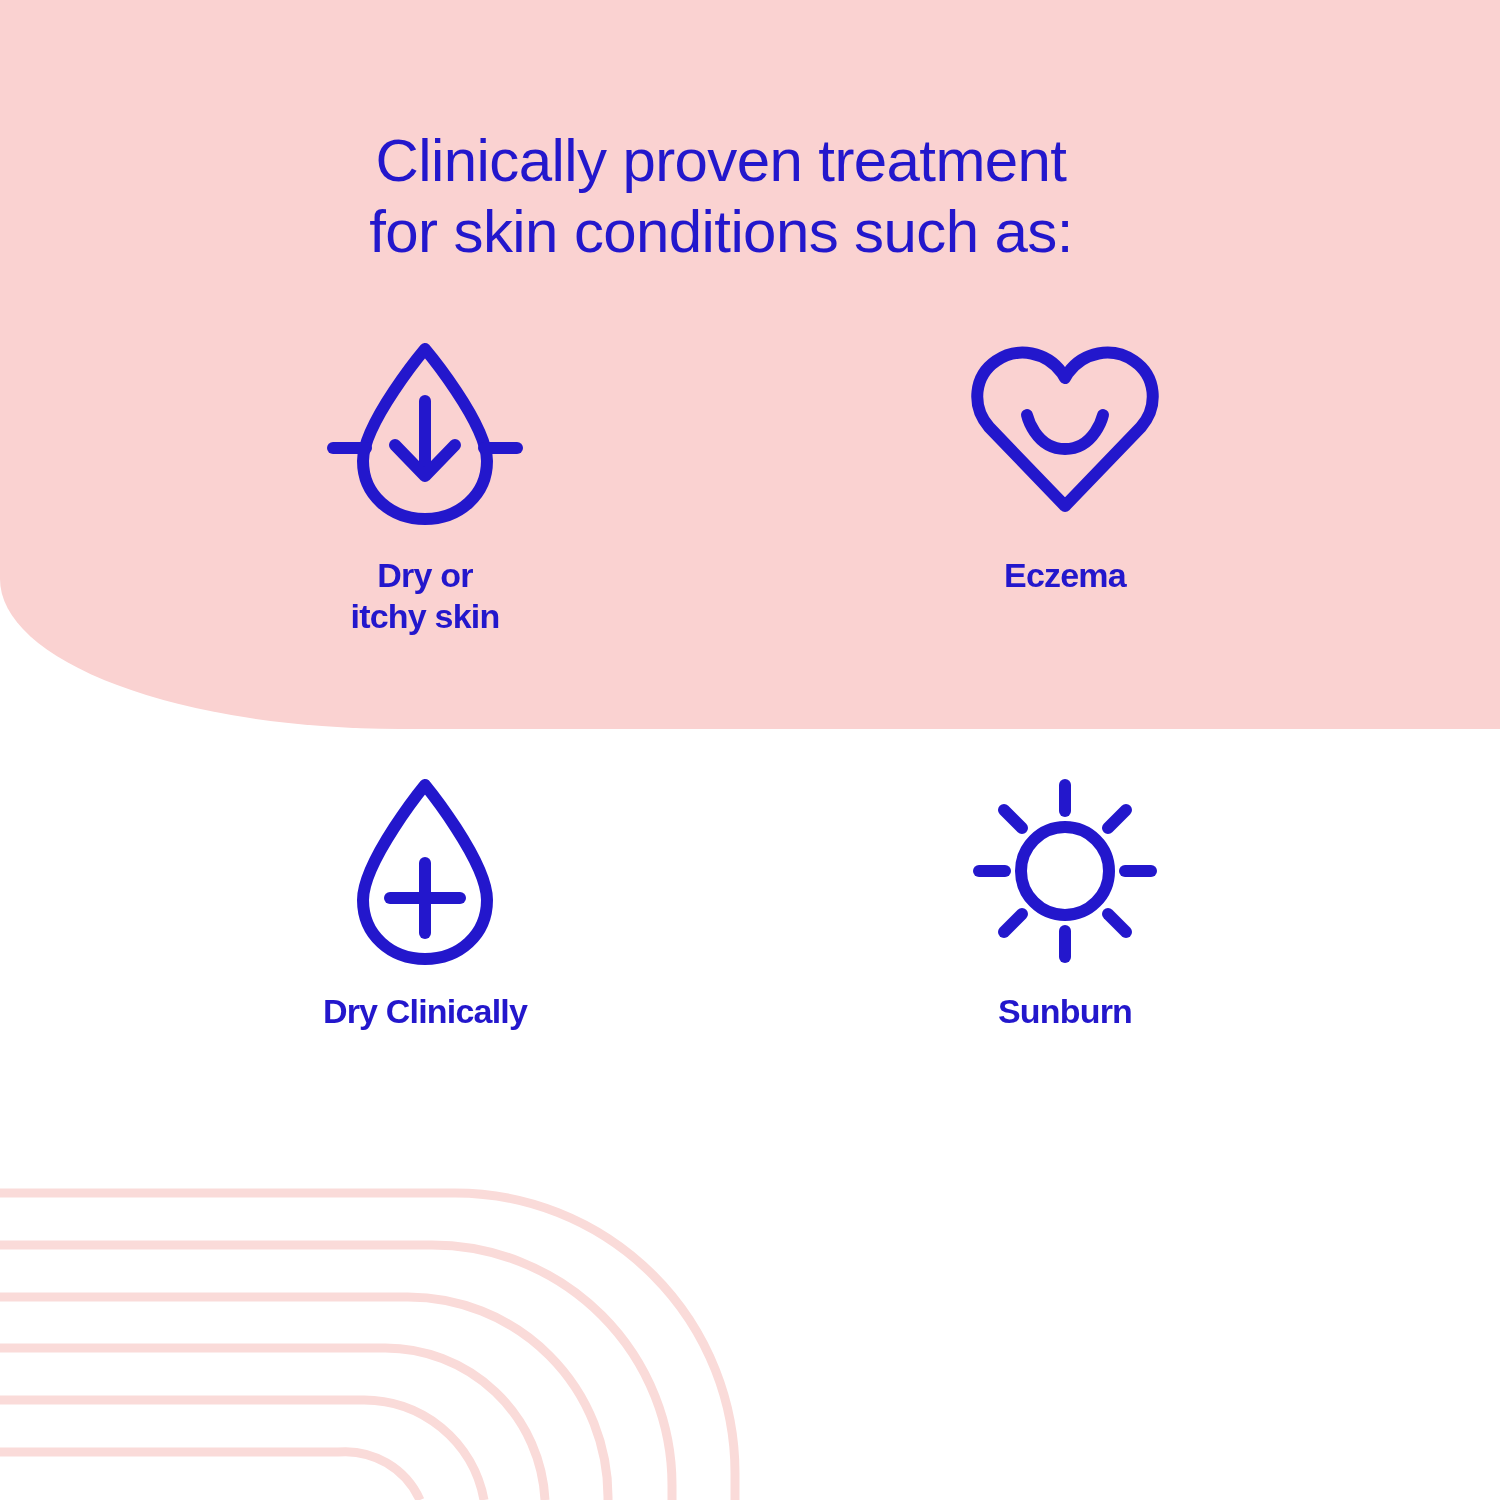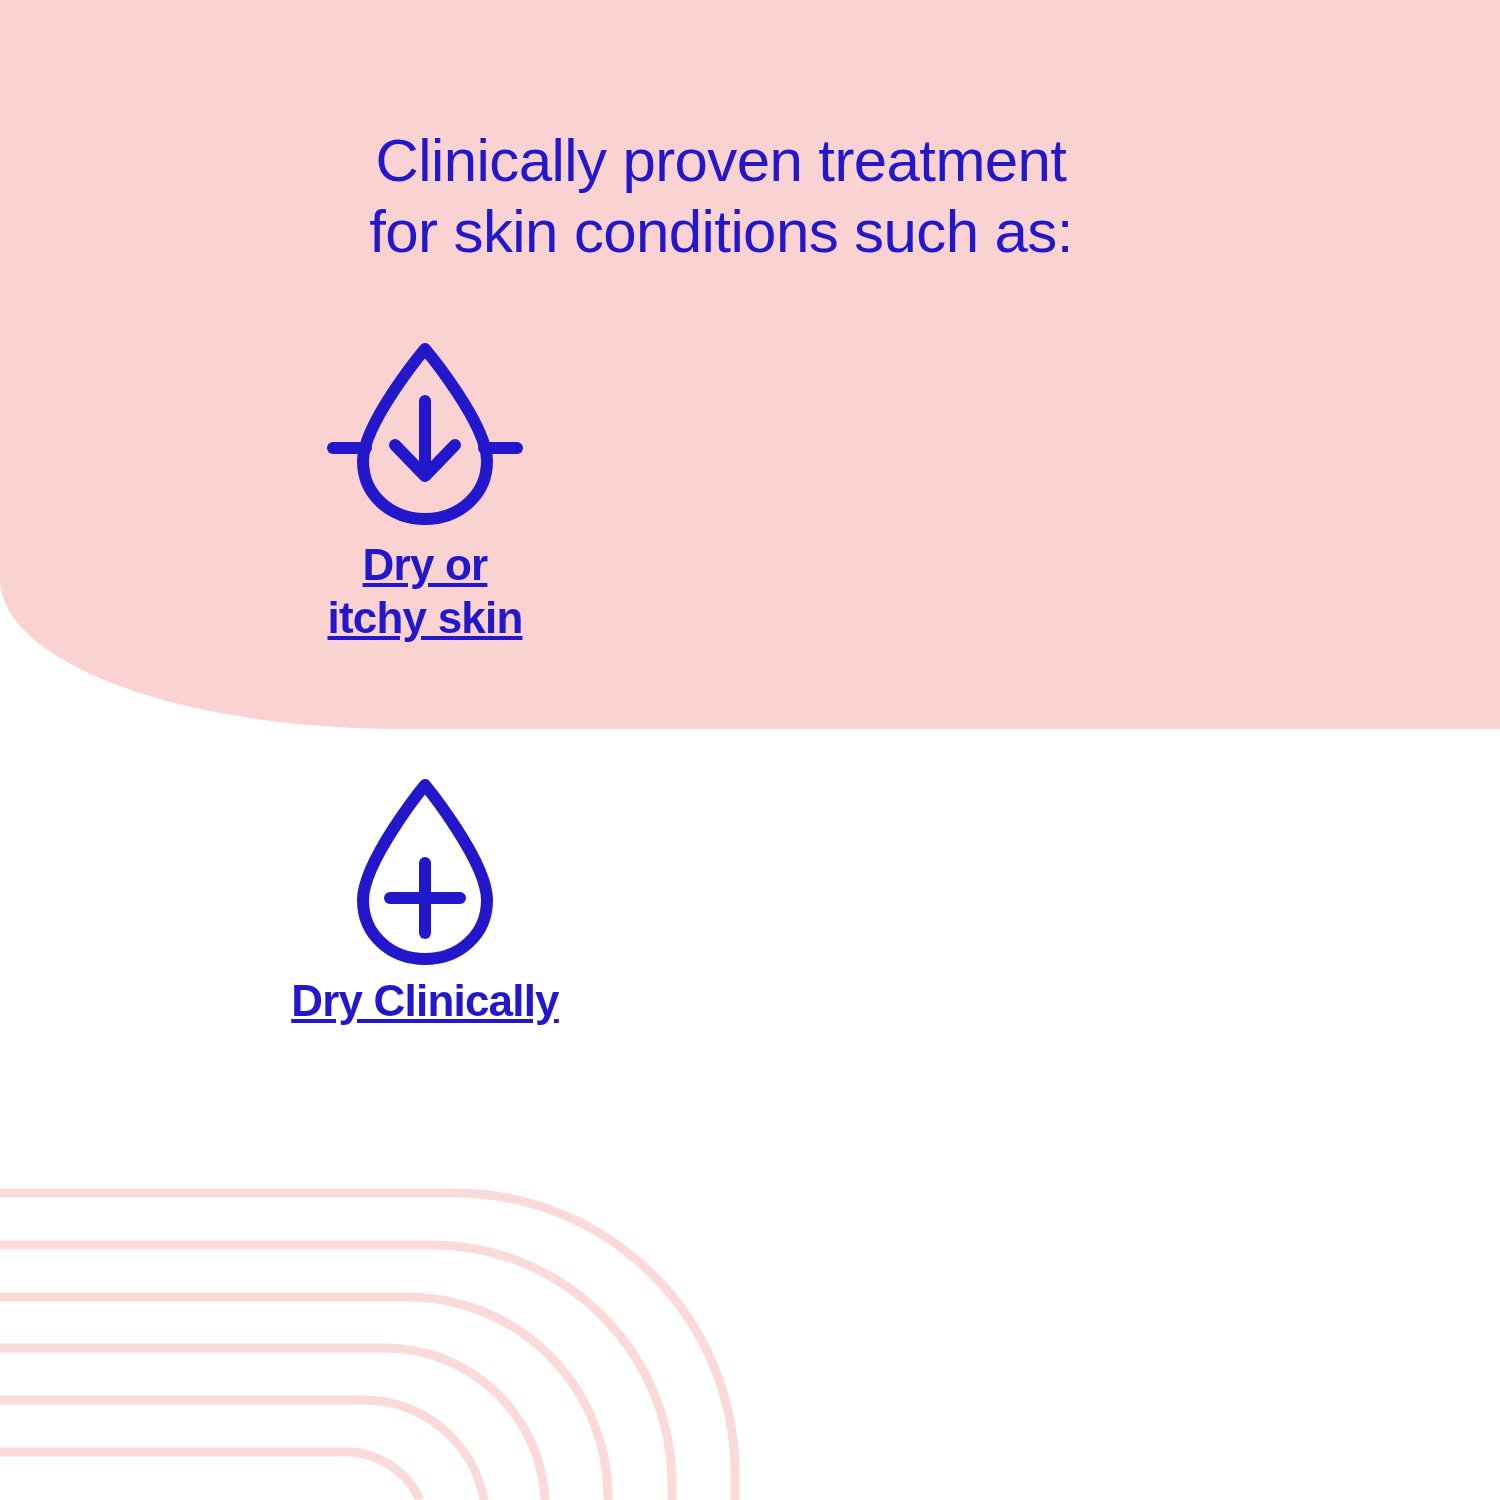--- a/index.html
+++ b/index.html
@@ -78,28 +78,27 @@
 
   .card-icon {
     height: 196px;
     display: flex;
     align-items: center;
     justify-content: center;
   }
   .card-ic3 .card-icon, .card-ic4 .card-icon { height: 192px; }
 
   .card-label {
-    margin-top: 8px;
+    margin-top: 24px;
     color: #2317CC;
-    font-size: 44px;
+    font-size: 34px;
     line-height: 1.2;
     font-weight: 700;
     letter-spacing: -0.8px;
     white-space: pre-line;
-    text-decoration: underline;
   }
 </style>
 </head>
 <body>
 
 <div id="stage">
 
   <div id="pink-panel"></div>
 
   <svg id="decor-arcs" viewBox="0 0 900 320" width="900" height="320" fill="none" preserveAspectRatio="none" xmlns="http://www.w3.org/2000/svg">
@@ -127,29 +126,58 @@
             <line x1="159" y1="113" x2="192" y2="113"></line>
             <line x1="100" y1="66" x2="100" y2="140"></line>
             <path d="M70 110 L100 141 L130 110"></path>
           </g>
         </svg>
       </div>
       <div class="card-label">Dry or
 itchy skin</div>
     </div>
 
+    <div class="card card-ic2">
+      <div class="card-icon">
+        <svg width="200" height="196" viewBox="0 0 200 196" fill="none" xmlns="http://www.w3.org/2000/svg">
+          <g stroke="#2317CC" stroke-width="12" stroke-linecap="round" stroke-linejoin="round" fill="none">
+            <path d="M100 171 L24 92 C6 71 9 41 31 26 C53 11 82 17 97 38 L100 43 L103 38 C118 17 147 11 169 26 C191 41 194 71 176 92 Z"></path>
+            <path d="M62 80 C62 80 70 114 100 114 C130 114 138 80 138 80"></path>
+          </g>
+        </svg>
+      </div>
+      <div class="card-label">Eczema</div>
+    </div>
 
     <div class="card card-ic3">
       <div class="card-icon">
         <svg width="200" height="192" viewBox="0 0 200 192" fill="none" xmlns="http://www.w3.org/2000/svg">
           <g stroke="#2317CC" stroke-width="12" stroke-linecap="round" stroke-linejoin="round" fill="none">
             <path d="M100 10 C100 10 162 86 162 125 C162 160 134 184 100 184 C66 184 38 160 38 125 C38 86 100 10 100 10 Z"></path>
             <line x1="100" y1="88" x2="100" y2="158"></line>
             <line x1="65" y1="123" x2="135" y2="123"></line>
           </g>
         </svg>
       </div>
       <div class="card-label">Dry Clinically</div>
     </div>
 
+    <div class="card card-ic4">
+      <div class="card-icon">
+        <svg width="200" height="192" viewBox="0 0 200 192" fill="none" xmlns="http://www.w3.org/2000/svg">
+          <g stroke="#2317CC" stroke-width="12" stroke-linecap="round" fill="none">
+            <circle cx="100" cy="96" r="44"></circle>
+            <line x1="100" y1="10" x2="100" y2="36"></line>
+            <line x1="100" y1="156" x2="100" y2="182"></line>
+            <line x1="14" y1="96" x2="40" y2="96"></line>
+            <line x1="160" y1="96" x2="186" y2="96"></line>
+            <line x1="39" y1="35" x2="57" y2="53"></line>
+            <line x1="143" y1="139" x2="161" y2="157"></line>
+            <line x1="39" y1="157" x2="57" y2="139"></line>
+            <line x1="143" y1="53" x2="161" y2="35"></line>
+          </g>
+        </svg>
+      </div>
+      <div class="card-label">Sunburn</div>
+    </div>
 
   </div>
 </div>
 
 </body></html>

